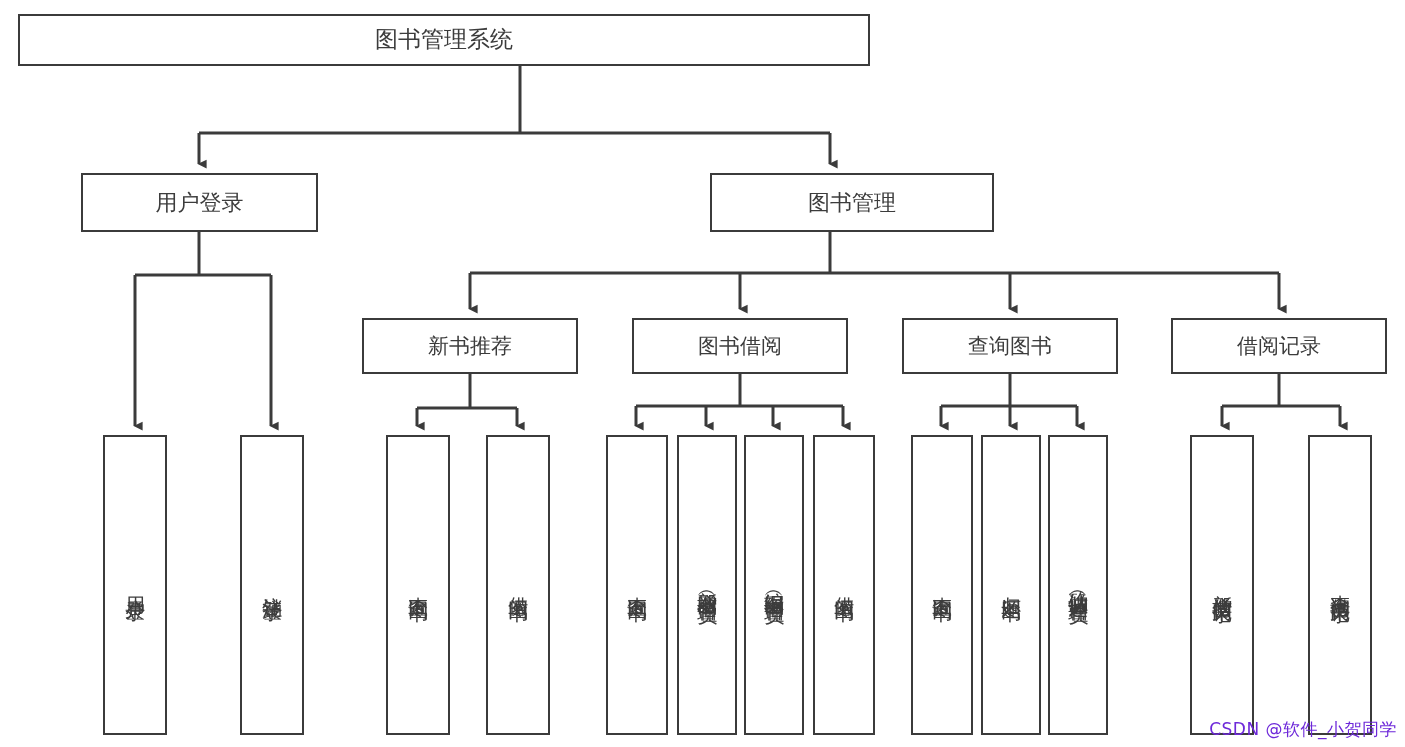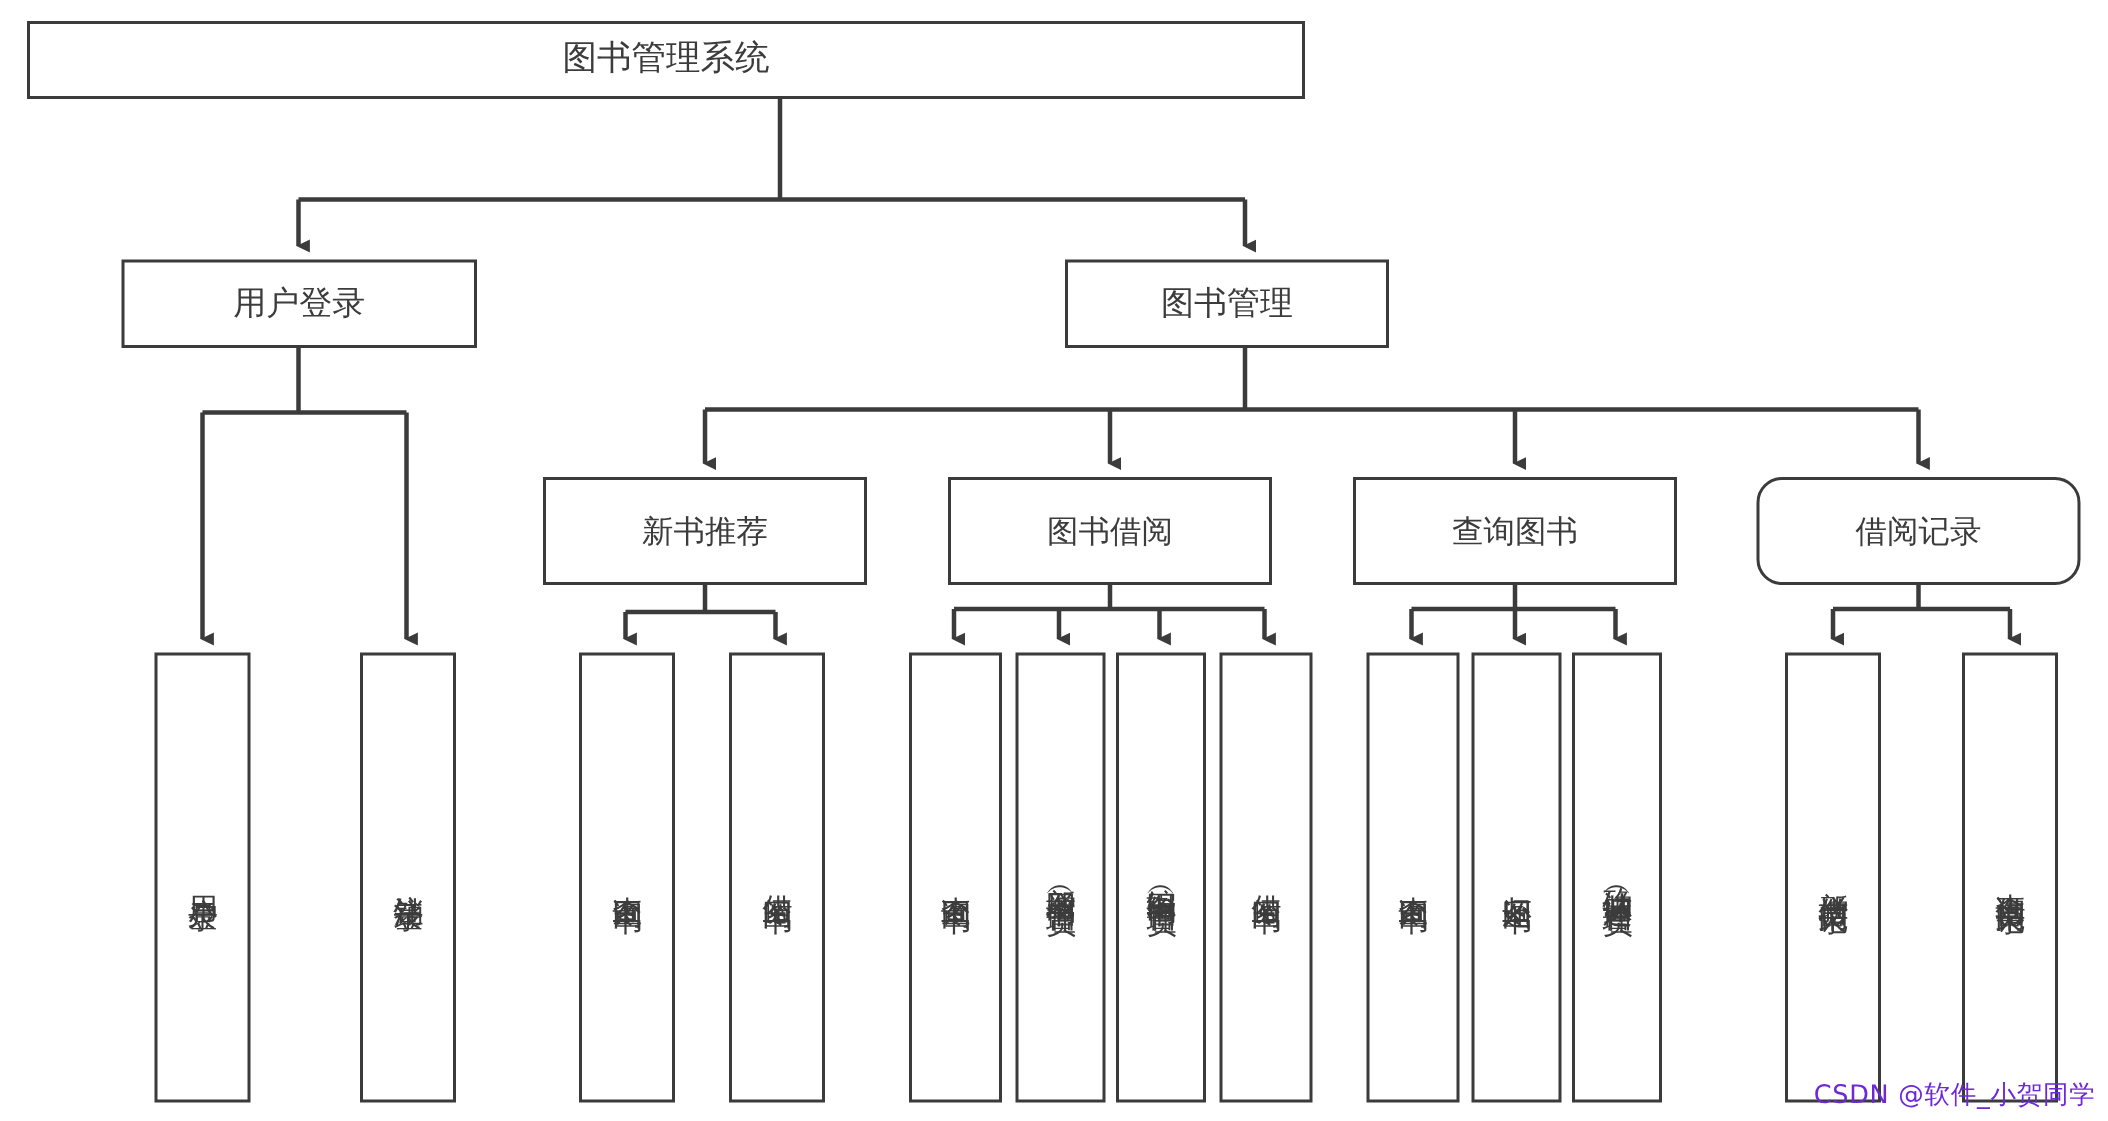--- a/index.html
+++ b/index.html
@@ -36,21 +36,21 @@
   }
   .node.root {
     left: 18px; top: 14px; width: 852px; height: 52px;
     font-size: 23px;
   }
   .node.lvl2 {
     height: 59px;
     font-size: 22px;
   }
   .node.lvl3 {
-    height: 72px;
+    height: 56px;
     font-size: 21px;
   }
   .node.leaf {
     top: 435px; height: 300px;
     font-size: 20px;
     align-items: center;
     justify-content: center;
     padding: 6px 2px;
   }
   .vlabel {
@@ -126,34 +126,34 @@
     </g>
   </svg>
 
   <div class="node root">
     <span class="hlabel">图书管理系统</span>
   </div>
 
   <div class="node lvl2" style="left:81px; top:173px; width:237px;">
     <span class="hlabel">用户登录</span>
   </div>
-  <div class="node lvl2" style="left:710px; top:173px; width:216px;">
+  <div class="node lvl2" style="left:710px; top:173px; width:284px;">
     <span class="hlabel">图书管理</span>
   </div>
 
   <div class="node lvl3" style="left:362px; top:318px; width:216px;">
     <span class="hlabel">新书推荐</span>
   </div>
   <div class="node lvl3" style="left:632px; top:318px; width:216px;">
     <span class="hlabel">图书借阅</span>
   </div>
   <div class="node lvl3" style="left:902px; top:318px; width:216px;">
     <span class="hlabel">查询图书</span>
   </div>
-  <div class="node lvl3" style="left:1171px; top:318px; width:216px;border-radius:17px;">
+  <div class="node lvl3" style="left:1171px; top:318px; width:216px;">
     <span class="hlabel">借阅记录</span>
   </div>
 
   <div class="node leaf" style="left:103px; width:64px;">
     <span class="vlabel">用户登录</span>
   </div>
   <div class="node leaf" style="left:240px; width:64px;">
     <span class="vlabel">注销登录</span>
   </div>
 

